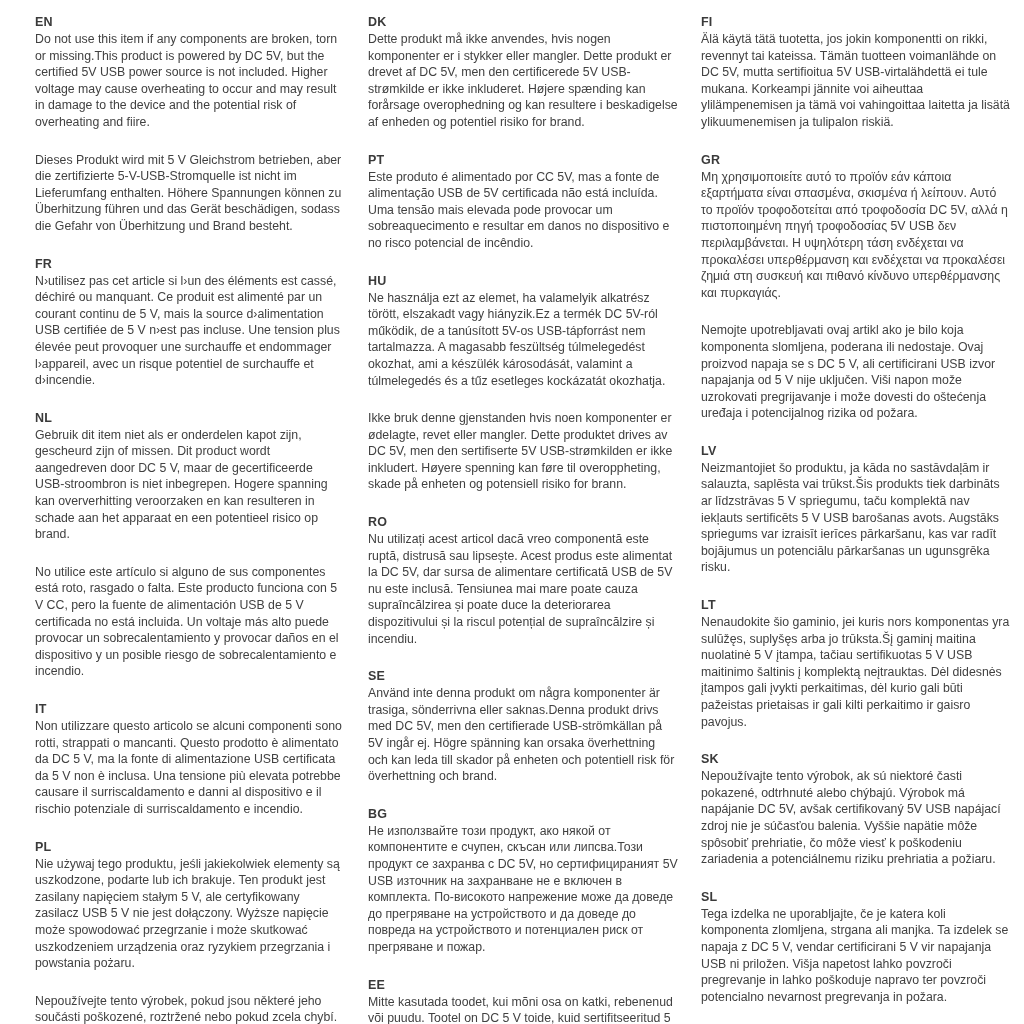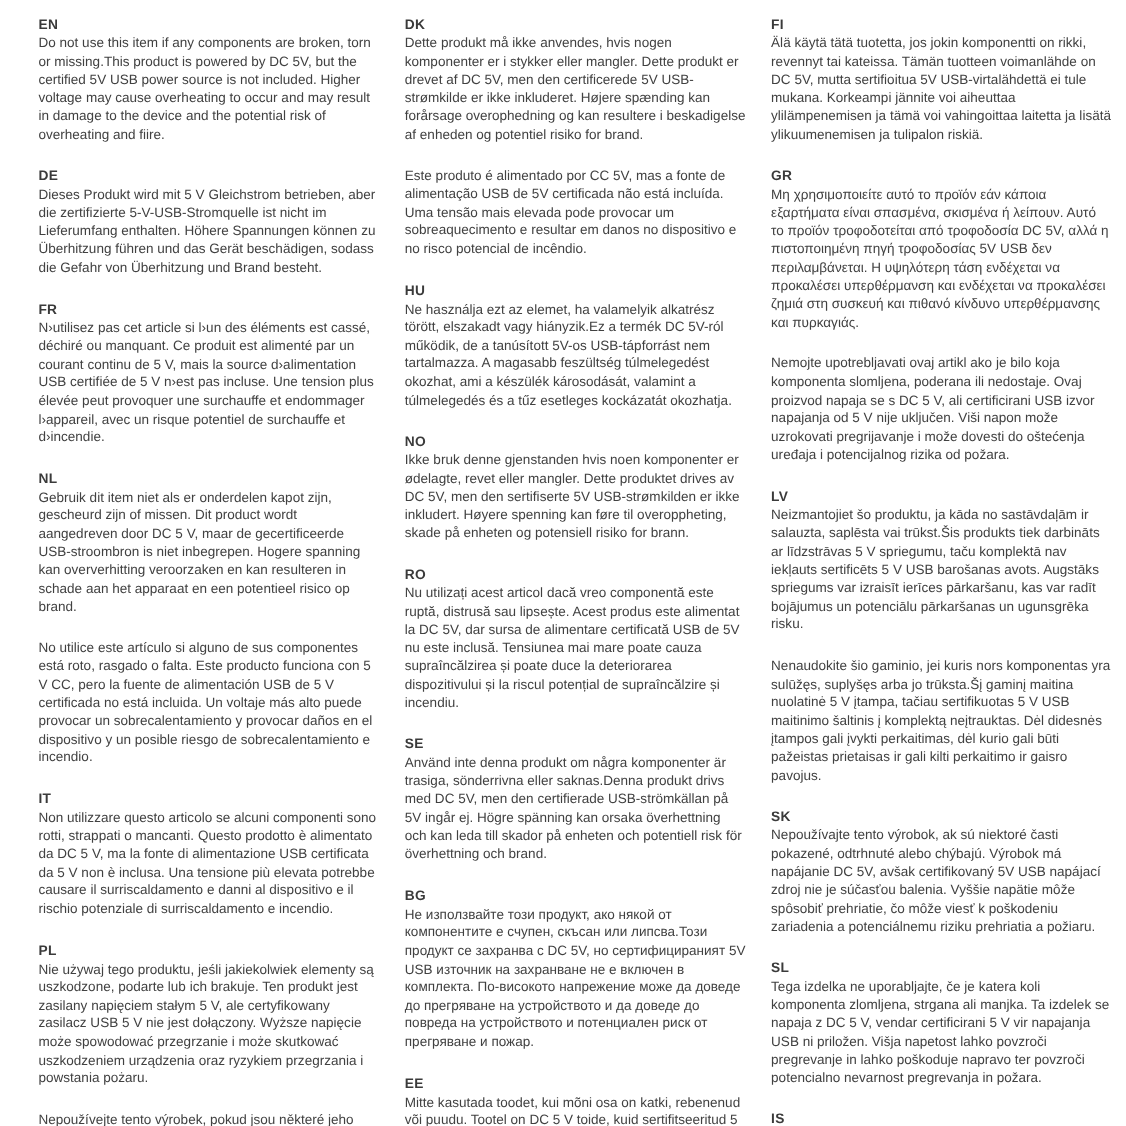--- a/index.html
+++ b/index.html
@@ -49,21 +49,20 @@
 </head>
 <body>
 
 <div class="page">
   <div class="col">
       <div class="section">
         <div class="lang-code">EN</div>
         <p class="lang-text">Do not use this item if any components are broken, torn or missing.This product is powered by DC 5V, but the certified 5V USB power source is not included. Higher voltage may cause overheating to occur and may result in damage to the device and the potential risk of overheating and fiire.</p>
       </div>
       <div class="section">
-        <div class="lang-code">DE</div>
         <p class="lang-text">Dieses Produkt wird mit 5 V Gleichstrom betrieben, aber die zertifizierte 5-V-USB-Stromquelle ist nicht im Lieferumfang enthalten. Höhere Spannungen können zu Überhitzung führen und das Gerät beschädigen, sodass die Gefahr von Überhitzung und Brand besteht.</p>
       </div>
       <div class="section">
         <div class="lang-code">FR</div>
         <p class="lang-text">N›utilisez pas cet article si l›un des éléments est cassé, déchiré ou manquant. Ce produit est alimenté par un courant continu de 5 V, mais la source d›alimentation USB certifiée de 5 V n›est pas incluse. Une tension plus élevée peut provoquer une surchauffe et endommager l›appareil, avec un risque potentiel de surchauffe et d›incendie.</p>
       </div>
       <div class="section">
         <div class="lang-code">NL</div>
         <p class="lang-text">Gebruik dit item niet als er onderdelen kapot zijn, gescheurd zijn of missen. Dit product wordt aangedreven door DC 5 V, maar de gecertificeerde USB-stroombron is niet inbegrepen. Hogere spanning kan oververhitting veroorzaken en kan resulteren in schade aan het apparaat en een potentieel risico op brand.</p>
       </div>
@@ -81,28 +80,28 @@
       <div class="section">
         <p class="lang-text">Nepoužívejte tento výrobek, pokud jsou některé jeho součásti poškozené, roztržené nebo pokud zcela chybí. Tento výrobek je napájen stejnosměrným napětím 5 V, certifikovaný zdroj napájení 5 V USB ale není součástí dodávky. Vyšší napětí může způsobit přehřátí a může mít za následek poškození zařízení a vést k potenciálnímu riziku přehřátí a požáru.</p>
       </div>
     </div>
   <div class="col">
       <div class="section">
         <div class="lang-code">DK</div>
         <p class="lang-text">Dette produkt må ikke anvendes, hvis nogen komponenter er i stykker eller mangler. Dette produkt er drevet af DC 5V, men den certificerede 5V USB-strømkilde er ikke inkluderet. Højere spænding kan forårsage overophedning og kan resultere i beskadigelse af enheden og potentiel risiko for brand.</p>
       </div>
       <div class="section">
+        <div class="lang-code">PT</div>
         <p class="lang-text">Este produto é alimentado por CC 5V, mas a fonte de alimentação USB de 5V certificada não está incluída. Uma tensão mais elevada pode provocar um sobreaquecimento e resultar em danos no dispositivo e no risco potencial de incêndio.</p>
       </div>
       <div class="section">
         <div class="lang-code">HU</div>
         <p class="lang-text">Ne használja ezt az elemet, ha valamelyik alkatrész törött, elszakadt vagy hiányzik.Ez a termék DC 5V-ról működik, de a tanúsított 5V-os USB-tápforrást nem tartalmazza. A magasabb feszültség túlmelegedést okozhat, ami a készülék károsodását, valamint a túlmelegedés és a tűz esetleges kockázatát okozhatja.</p>
       </div>
       <div class="section">
-        <div class="lang-code">NO</div>
         <p class="lang-text">Ikke bruk denne gjenstanden hvis noen komponenter er ødelagte, revet eller mangler. Dette produktet drives av DC 5V, men den sertifiserte 5V USB-strømkilden er ikke inkludert. Høyere spenning kan føre til overoppheting, skade på enheten og potensiell risiko for brann.</p>
       </div>
       <div class="section">
         <div class="lang-code">RO</div>
         <p class="lang-text">Nu utilizați acest articol dacă vreo componentă este ruptă, distrusă sau lipsește. Acest produs este alimentat la DC 5V, dar sursa de alimentare certificată USB de 5V nu este inclusă. Tensiunea mai mare poate cauza supraîncălzirea și poate duce la deteriorarea dispozitivului și la riscul potențial de supraîncălzire și incendiu.</p>
       </div>
       <div class="section">
         <div class="lang-code">SE</div>
         <p class="lang-text">Använd inte denna produkt om några komponenter är trasiga, sönderrivna eller saknas.Denna produkt drivs med DC 5V, men den certifierade USB-strömkällan på 5V ingår ej. Högre spänning kan orsaka överhettning och kan leda till skador på enheten och potentiell risk för överhettning och brand.</p>
       </div>
@@ -125,20 +124,21 @@
         <p class="lang-text">Μη χρησιμοποιείτε αυτό το προϊόν εάν κάποια εξαρτήματα είναι σπασμένα, σκισμένα ή λείπουν. Αυτό το προϊόν τροφοδοτείται από τροφοδοσία DC 5V, αλλά η πιστοποιημένη πηγή τροφοδοσίας 5V USB δεν περιλαμβάνεται. Η υψηλότερη τάση ενδέχεται να προκαλέσει υπερθέρμανση και ενδέχεται να προκαλέσει ζημιά στη συσκευή και πιθανό κίνδυνο υπερθέρμανσης και πυρκαγιάς.</p>
       </div>
       <div class="section">
         <p class="lang-text">Nemojte upotrebljavati ovaj artikl ako je bilo koja komponenta slomljena, poderana ili nedostaje. Ovaj proizvod napaja se s DC 5 V, ali certificirani USB izvor napajanja od 5 V nije uključen. Viši napon može uzrokovati pregrijavanje i može dovesti do oštećenja uređaja i potencijalnog rizika od požara.</p>
       </div>
       <div class="section">
         <div class="lang-code">LV</div>
         <p class="lang-text">Neizmantojiet šo produktu, ja kāda no sastāvdaļām ir salauzta, saplēsta vai trūkst.Šis produkts tiek darbināts ar līdzstrāvas 5 V spriegumu, taču komplektā nav iekļauts sertificēts 5 V USB barošanas avots. Augstāks spriegums var izraisīt ierīces pārkaršanu, kas var radīt bojājumus un potenciālu pārkaršanas un ugunsgrēka risku.</p>
       </div>
       <div class="section">
+        <div class="lang-code">LT</div>
         <p class="lang-text">Nenaudokite šio gaminio, jei kuris nors komponentas yra sulūžęs, suplyšęs arba jo trūksta.Šį gaminį maitina nuolatinė 5 V įtampa, tačiau sertifikuotas 5 V USB maitinimo šaltinis į komplektą neįtrauktas. Dėl didesnės įtampos gali įvykti perkaitimas, dėl kurio gali būti pažeistas prietaisas ir gali kilti perkaitimo ir gaisro pavojus.</p>
       </div>
       <div class="section">
         <div class="lang-code">SK</div>
         <p class="lang-text">Nepoužívajte tento výrobok, ak sú niektoré časti pokazené, odtrhnuté alebo chýbajú. Výrobok má napájanie DC 5V, avšak certifikovaný 5V USB napájací zdroj nie je súčasťou balenia. Vyššie napätie môže spôsobiť prehriatie, čo môže viesť k poškodeniu zariadenia a potenciálnemu riziku prehriatia a požiaru.</p>
       </div>
       <div class="section">
         <div class="lang-code">SL</div>
         <p class="lang-text">Tega izdelka ne uporabljajte, če je katera koli komponenta zlomljena, strgana ali manjka. Ta izdelek se napaja z DC 5 V, vendar certificirani 5 V vir napajanja USB ni priložen. Višja napetost lahko povzroči pregrevanje in lahko poškoduje napravo ter povzroči potencialno nevarnost pregrevanja in požara.</p>
       </div>

